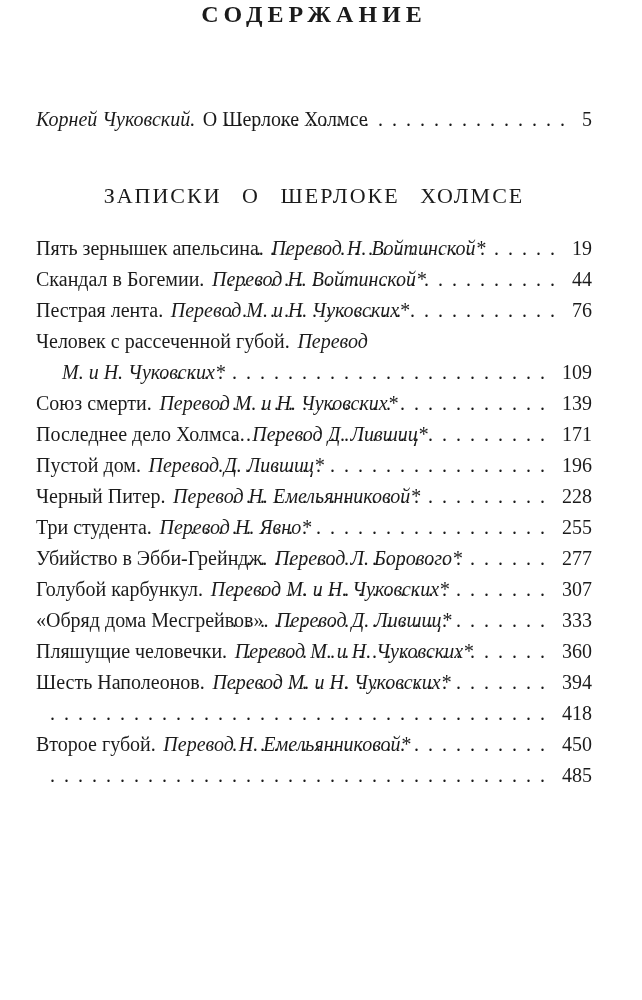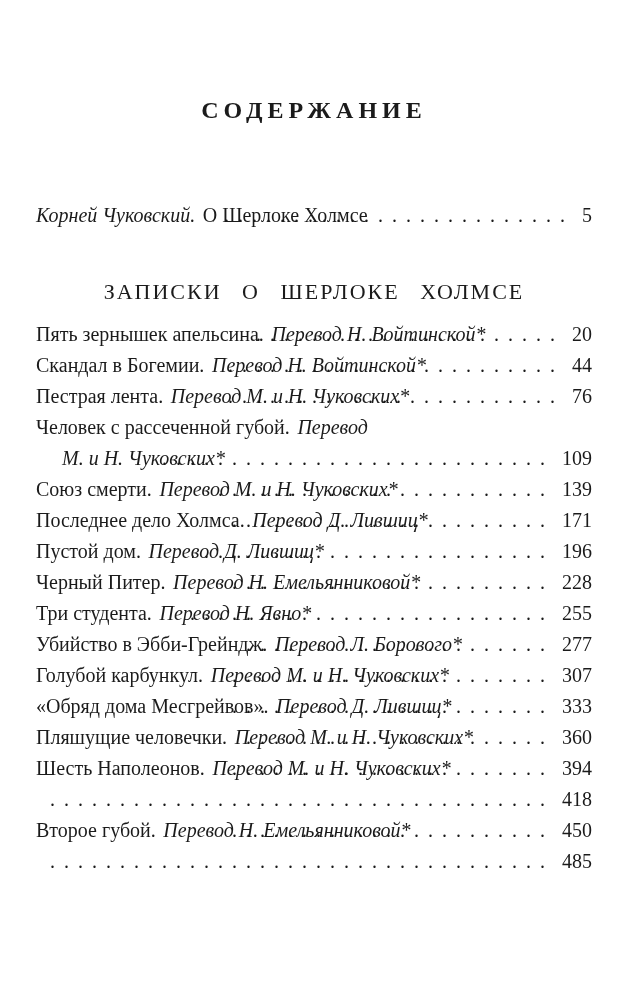--- a/index.html
+++ b/index.html
@@ -10,38 +10,37 @@
     margin: 0 auto;
     background: #ffffff;
     color: #1b1b1b;
     font-family: "Liberation Serif", "DejaVu Serif", serif;
     box-sizing: border-box;
     padding: 0 50px 0 36px;
     overflow: hidden;
   }
   .title {
     margin: 0;
-    padding-top: 96px;
     text-align: center;
     font-size: 24px;
     line-height: 28px;
     font-weight: 700;
     letter-spacing: 5px;
   }
   .heading {
     margin: 46px 0 0 0;
     text-align: center;
     font-size: 22px;
     line-height: 30px;
     font-weight: 400;
     letter-spacing: 2px;
     word-spacing: 13px;
   }
   .intro { margin-top: 76px; }
-  .list  { margin-top: 12px; }
+  .list  { margin-top: 22px; }
   .row {
     display: flex;
     align-items: baseline;
     font-size: 20px;
     line-height: 31px;
   }
   .row.indent { padding-left: 26px; }
   .text { white-space: nowrap; min-width: 0; }
   .reg { font-style: normal; }
   .ital { font-style: italic; }
@@ -74,21 +73,21 @@
     <span class="leader"></span>
     <span class="pg">5</span>
   </div>
 
   <h2 class="heading">ЗАПИСКИ О ШЕРЛОКЕ ХОЛМСЕ</h2>
 
   <div class="list">
       <div class="row">
     <span class="text"><span class="reg">Пять зернышек апельсина.</span><i class="ital">Перевод Н. Войтинской*</i></span>
     <span class="leader"></span>
-    <span class="pg">20</span>
+    <span class="pg">19</span>
   </div>
       <div class="row">
     <span class="text"><span class="reg">Скандал в Богемии.</span><i class="ital">Перевод Н. Войтинской*</i></span>
     <span class="leader"></span>
     <span class="pg">44</span>
   </div>
       <div class="row">
     <span class="text"><span class="reg">Пестрая лента.</span><i class="ital">Перевод М. и Н. Чуковских*</i></span>
     <span class="leader"></span>
     <span class="pg">76</span>

